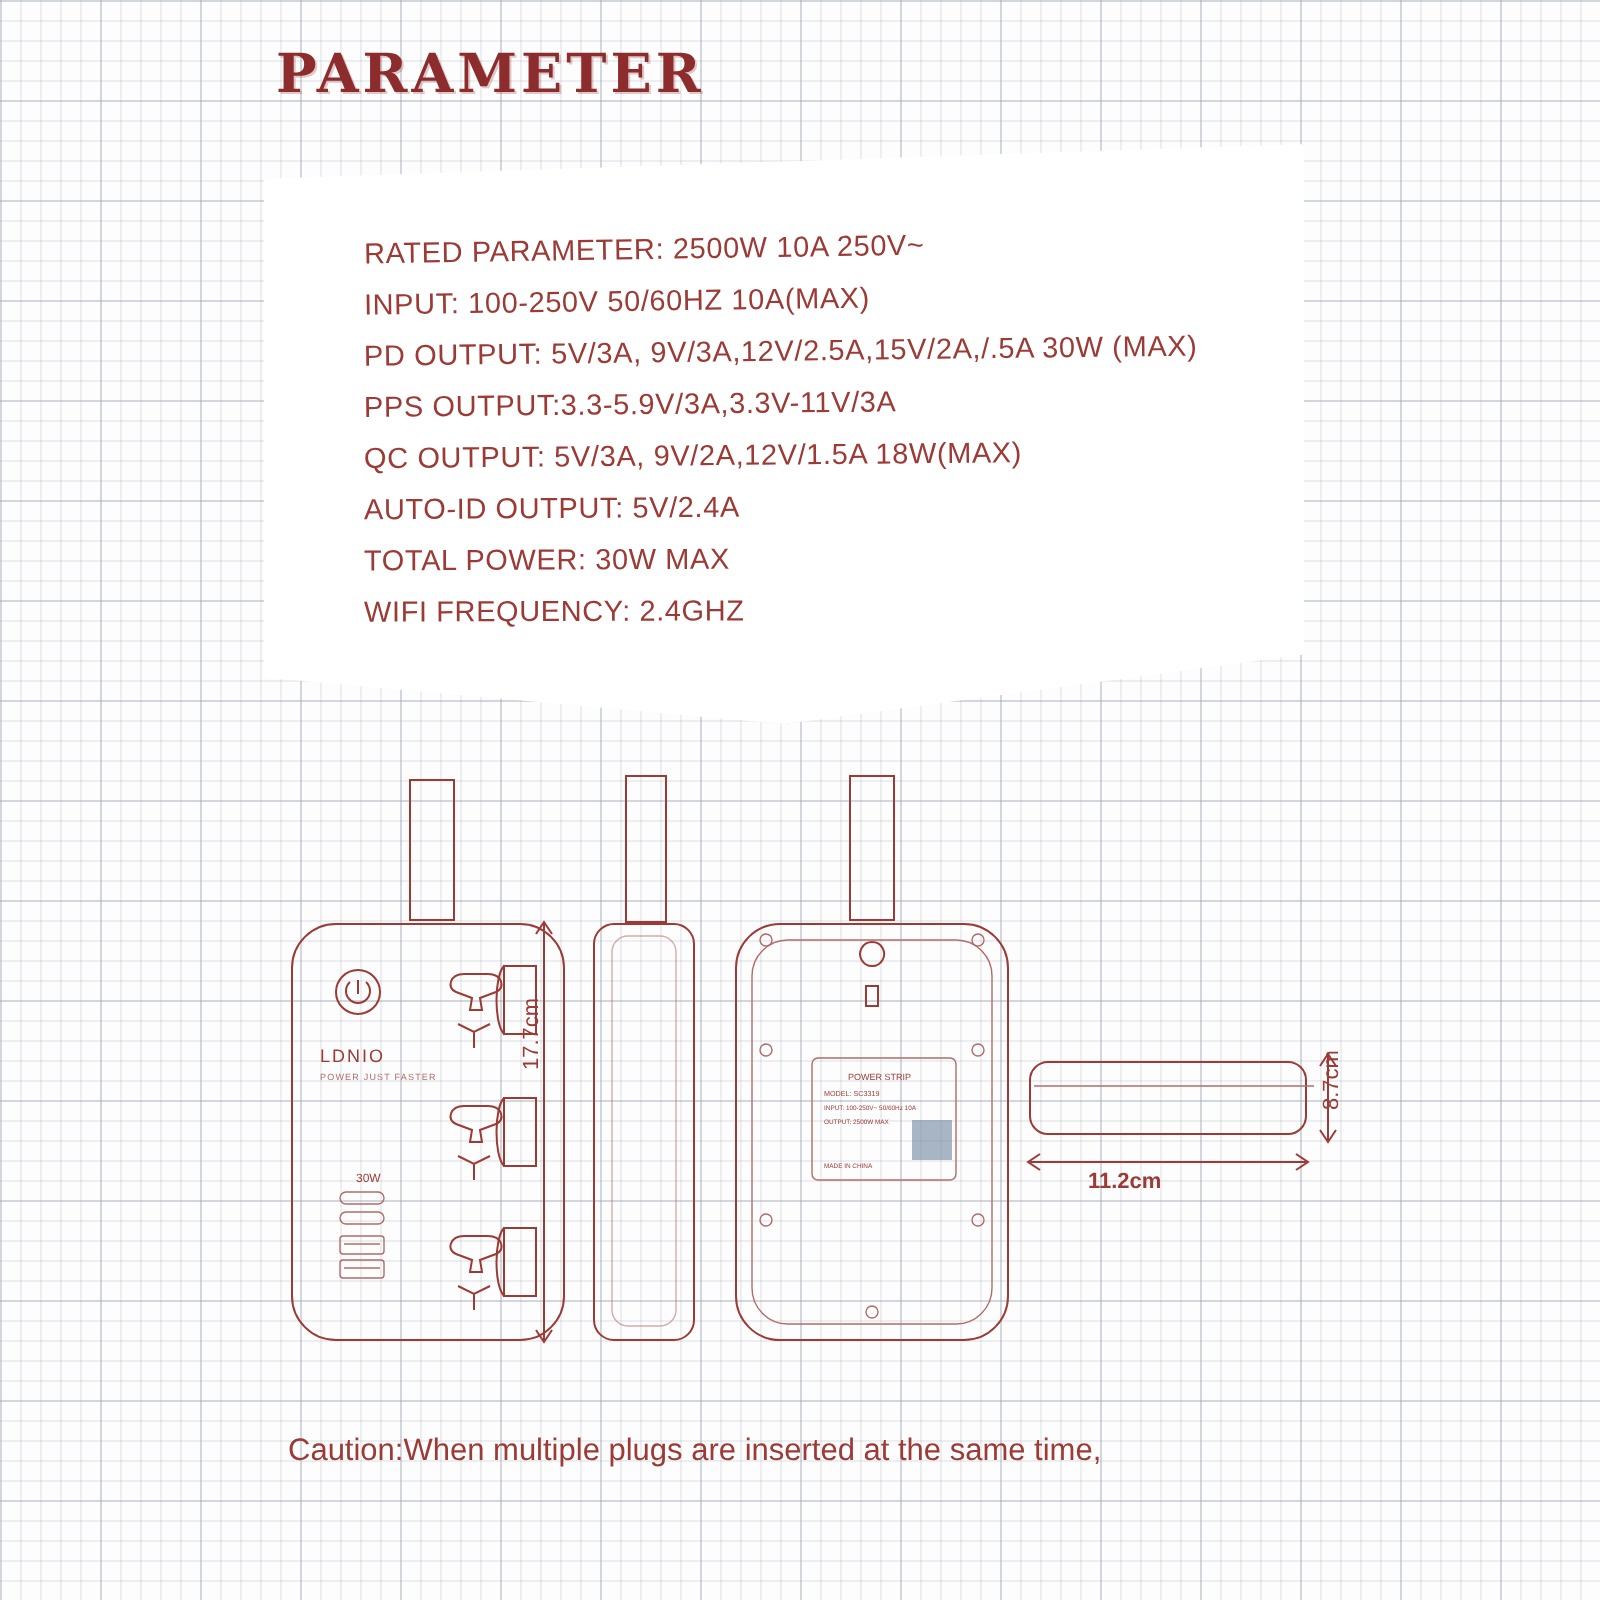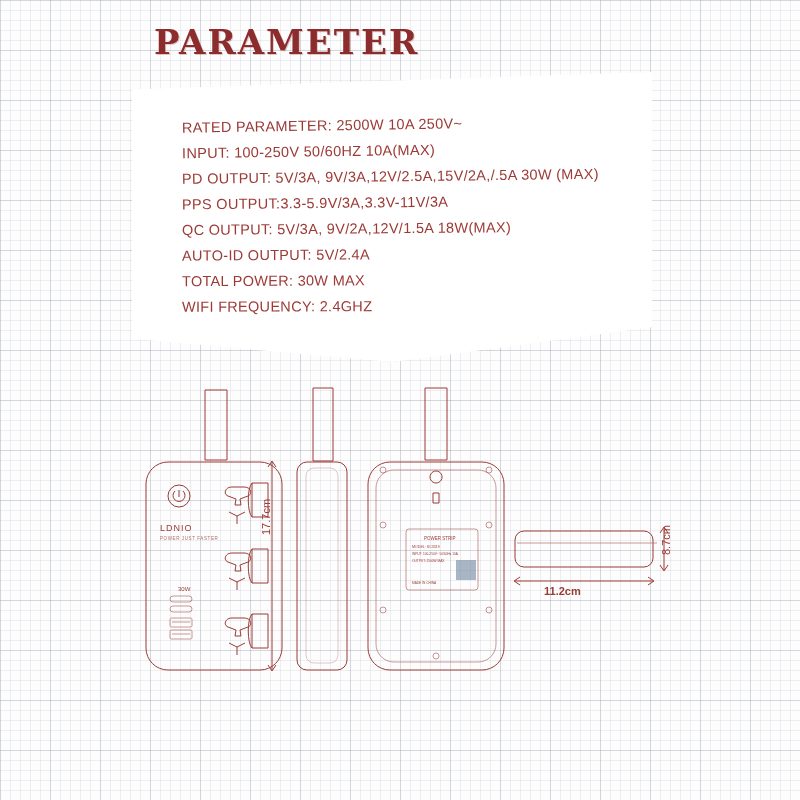--- a/index.html
+++ b/index.html
@@ -17,24 +17,24 @@
     background-image:
       linear-gradient(to right, rgba(150,160,175,0.16) 1px, transparent 1px),
       linear-gradient(to bottom, rgba(150,160,175,0.16) 1px, transparent 1px),
       linear-gradient(to right, rgba(150,160,175,0.30) 1px, transparent 1px),
       linear-gradient(to bottom, rgba(150,160,175,0.30) 1px, transparent 1px);
     background-size:10px 10px,10px 10px,50px 50px,50px 50px;
     background-position:0 0,0 0,0 0,0 0;
   }
   .title{
     position:absolute;
-    left:154px;top:22px;
+    left:138px;top:22px;
     font-family:"DejaVu Serif", serif;
     font-weight:bold;
-    font-size:34px;
+    font-size:27px;
     letter-spacing:2px;
     color:#8c2c2c;
     text-shadow:1px 1px 0 rgba(140,44,44,0.25);
   }
   
   .card{
     position:absolute;
     left:132px;top:72px;
     width:520px;height:290px;
     background:#ffffff;
@@ -192,13 +192,14 @@
     <path class="ln" d="M660 533 l4 -6 l4 6"></path>
     <path class="ln" d="M660 565 l4 6 l4 -6"></path>
   </g>
 </svg>
 
 <div class="dim-label" id="dim-height">17.7cm</div>
 <div class="dim-label" id="dim-width">11.2cm</div>
 <div class="dim-label" id="dim-thick">8.7cm</div>
 
 <div class="caution">
+  <div>Caution:When multiple plugs are inserted at the same time,</div>
 </div>
 
 </body></html>

